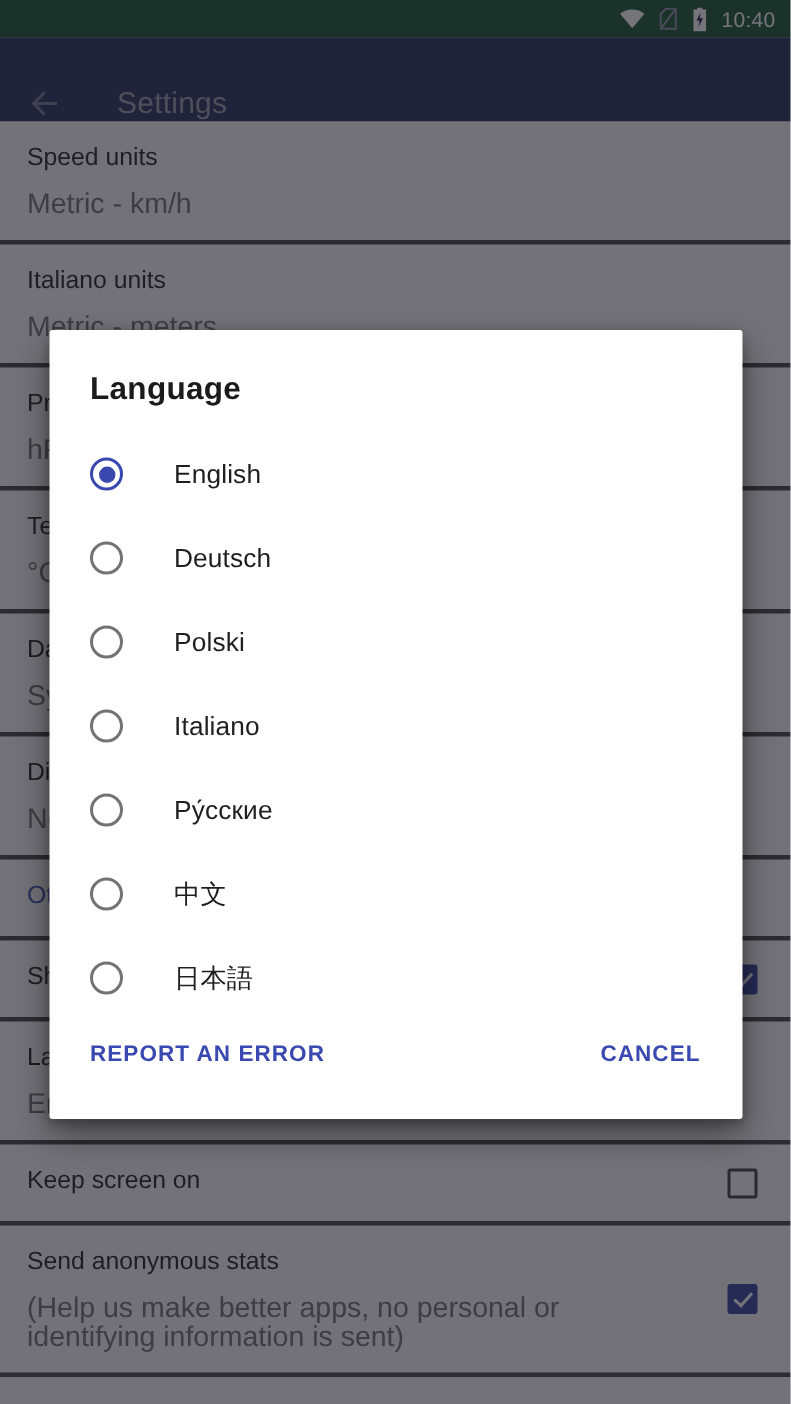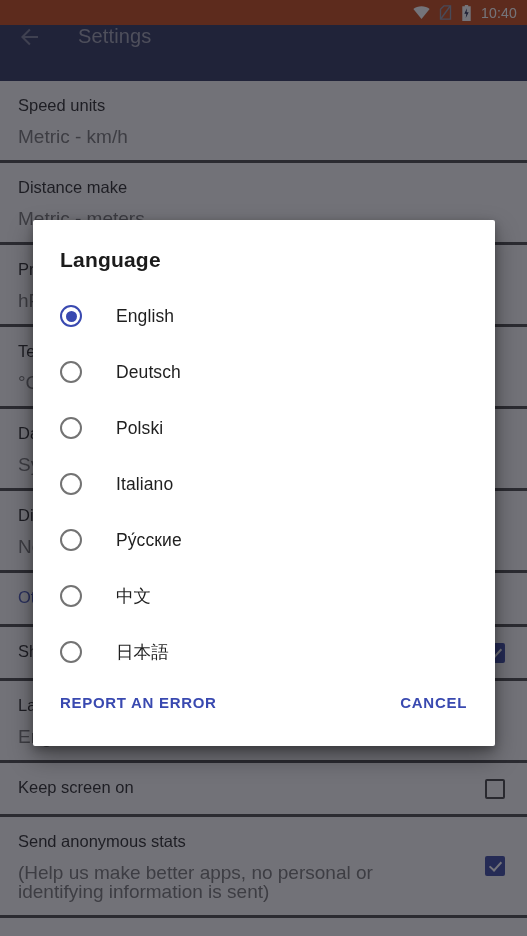--- a/index.html
+++ b/index.html
@@ -16,39 +16,39 @@
 
   
   #app-screen {
     position: absolute; inset: 0;
     background: #fafafa;
   }
 
   
   #status-bar {
     height: 25px;
-    background: #c2410c;
+    background: #14532d;
     display: flex; align-items: center; justify-content: flex-end;
     padding-right: 10px;
     box-sizing: border-box;
   }
   .status-icons { display: flex; align-items: center; gap: 9px; }
   .sb-clock {
     color: #ffffff; font-size: 14px; letter-spacing: .2px;
     font-family: "Liberation Sans", sans-serif;
   }
   .wifi-ico { width: 17px; height: 13px; display: block; }
   .sim-ico  { width: 13px; height: 15px; display: block; }
   .batt-ico { width: 11px; height: 16px; display: block; }
 
   
   #app-bar {
     height: 56px;
     background: #242b54;
-    display: flex; align-items: flex-start;
+    display: flex; align-items: flex-end;
     padding-left: 18px;
     box-sizing: border-box;
   }
   #back-arrow {
     width: 24px; height: 24px;
     opacity: .45;
     flex: none;
   }
   #app-bar-title {
     margin-left: 36px;
@@ -199,21 +199,21 @@
     </svg>
     <div id="app-bar-title">Settings</div>
   </div>
 
   <div id="settings-list">
       <div class="srow">
         <div class="srow-title">Speed units</div>
         <div class="srow-sub">Metric - km/h</div>
       </div>
       <div class="srow">
-        <div class="srow-title">Distance make</div>
+        <div class="srow-title">Italiano units</div>
         <div class="srow-sub">Metric - meters</div>
       </div>
       <div class="srow">
         <div class="srow-title">Pressure units</div>
         <div class="srow-sub">hPa</div>
       </div>
       <div class="srow">
         <div class="srow-title">Temperature units</div>
         <div class="srow-sub">°C</div>
       </div>

